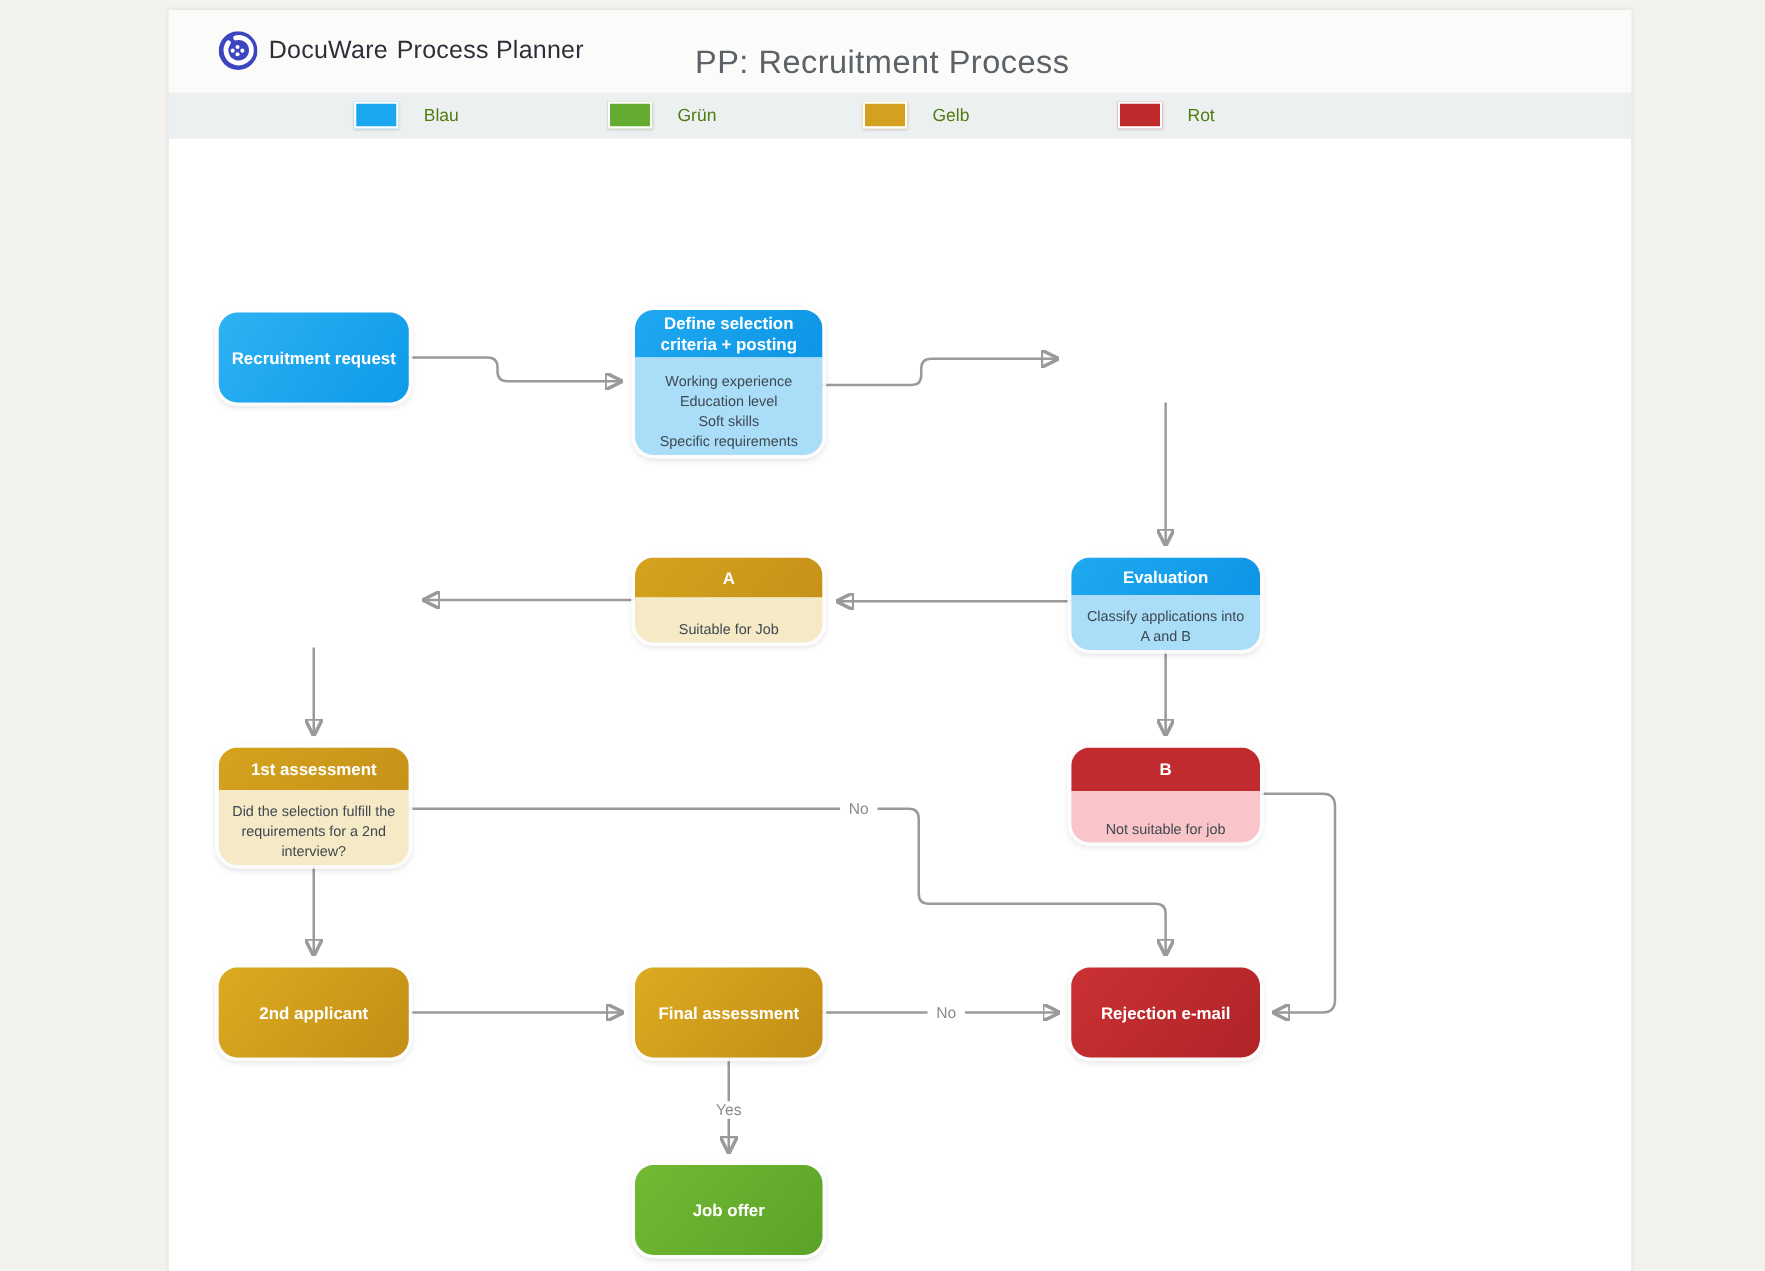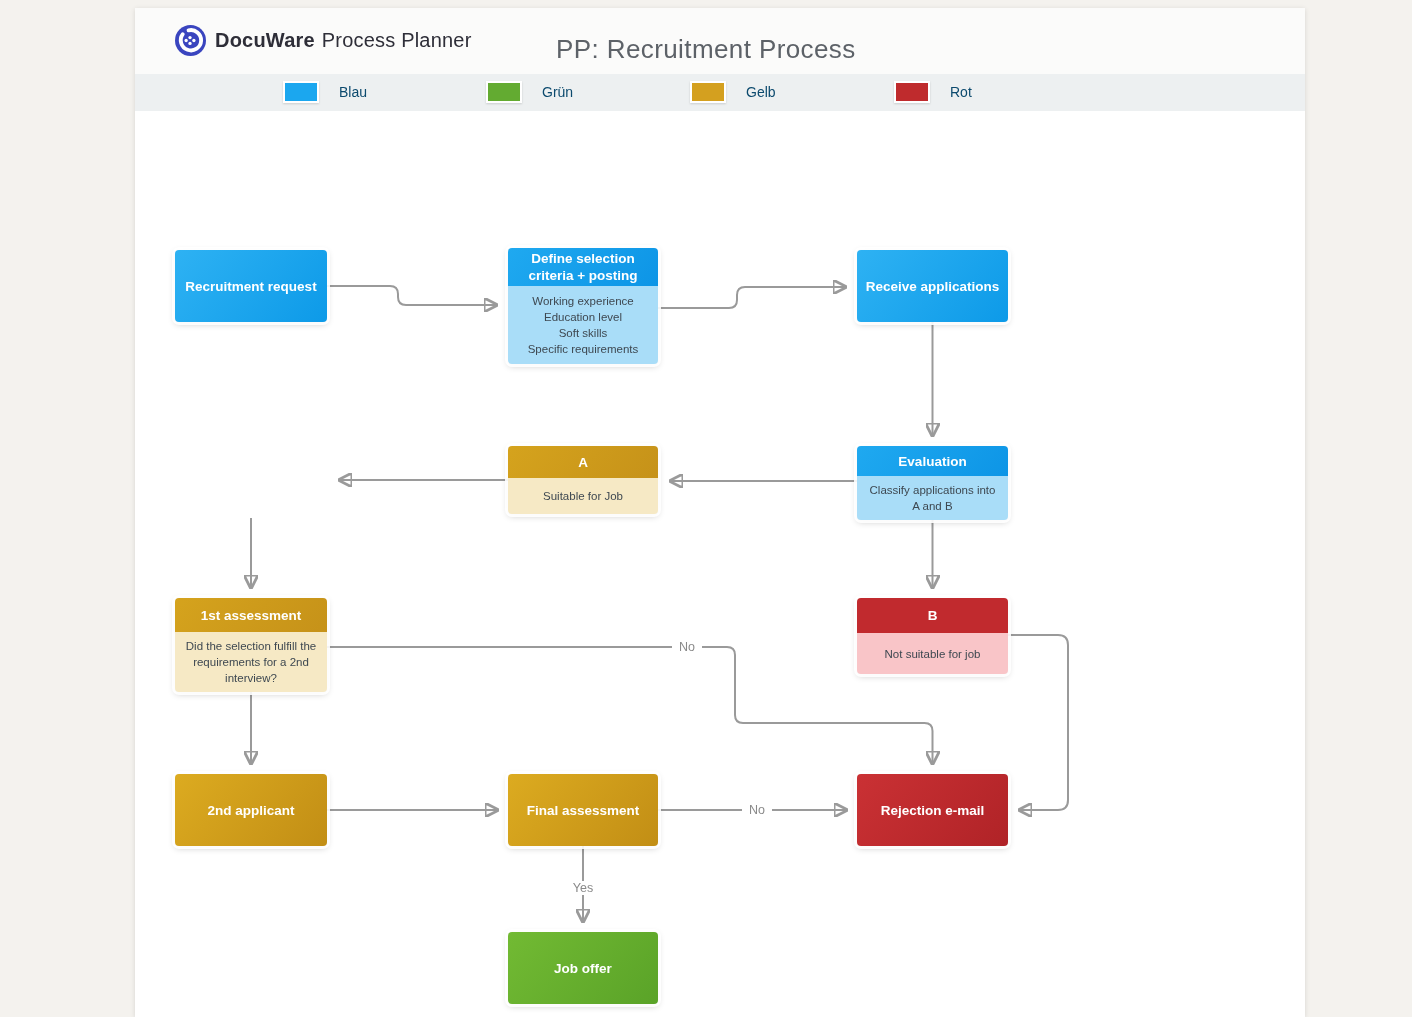--- a/index.html
+++ b/index.html
@@ -16,66 +16,66 @@
     box-shadow:0 1px 5px rgba(0,0,0,.12);
   }
   
   #app-header {
     position:absolute; left:0; top:0; width:100%; height:66px;
     background:#fbfbfa;
   }
   .brand { position:absolute; left:40px; top:17px; display:flex; align-items:center; }
   .brand svg { width:31px; height:31px; }
   .brand-text { margin-left:9px; font-size:20px; color:#2e2e38; letter-spacing:.2px; }
-  .brand-text b { font-weight:bold;text-align:right; }
+  .brand-text b { font-weight:normal;text-align:right; }
   .brand-text span.light { font-weight:normal; margin-left:7px; }
   .doc-title {
     position:absolute; left:421px; top:26px;
     font-size:26px; color:#5d6268; letter-spacing:.4px;
   }
   
   #legend {
     position:absolute; left:0; top:66px; width:100%; height:37px;
     background:#edf0f1;
   }
   .legend-item { position:absolute; top:7px; display:flex; align-items:center; }
   .legend-swatch {
     width:36px; height:22px; border:2px solid #fff; box-shadow:0 1px 2px rgba(0,0,0,.15);
   }
-  .legend-label { margin-left:20px; font-size:14px; color:#0c4a6e; }
+  .legend-label { margin-left:20px; font-size:14px; color:#4d7c0f; }
   
   .note {
     position:absolute; left:37px; top:120px; width:335px; height:80px;
     background:#fdfdfc; border:2px solid #6abf3f; border-radius:6px;
     padding:9px 12px; font-size:12.5px; line-height:17px; color:#8b8b8b;
     box-shadow:0 1px 3px rgba(0,0,0,.08);
   }
   
   #edges { position:absolute; left:0; top:0; width:1170px; height:1009px; z-index:1; }
   #edges path { stroke:#9a9a9a; stroke-width:2; fill:none; }
   .edge-label {
     position:absolute; z-index:3; transform:translate(-50%,-50%);
     background:#ffffff; padding:0 7px; font-size:12.5px; color:#8a8a8a;
   }
   
   .node {
-    position:absolute; z-index:2; border-radius:4px; overflow:hidden;
+    position:absolute; z-index:2; border-radius:15px; overflow:hidden;
     box-shadow:0 0 0 3px rgba(255,255,255,.9), 0 2px 7px rgba(0,0,0,.22);
     display:flex; flex-direction:column;
   }
   .node-label {
     flex:1; display:flex; align-items:center; justify-content:center; text-align:center;
     color:#fff; font-weight:bold; font-size:13.5px; line-height:17px; padding:2px 8px;
   }
   .node-head {
     display:flex; align-items:center; justify-content:center; text-align:center;
     color:#fff; font-weight:bold; font-size:13.5px; line-height:17px; padding:2px 6px;
   }
   .node-body {
-    flex:1; display:flex; flex-direction:column; align-items:center; justify-content:center;
+    flex:1; display:flex; flex-direction:column; align-items:center; justify-content:flex-end;
     text-align:center; font-size:11.5px; line-height:16px; color:#3e4851; padding:2px 4px;
   }
   .fill-blue   { background:linear-gradient(130deg,#2eb2f3,#0d9ae8); }
   .head-blue   { background:linear-gradient(130deg,#1fa9f0,#0d95e6); }
   .fill-yellow { background:linear-gradient(130deg,#dcab20,#c28e15); }
   .head-yellow { background:linear-gradient(130deg,#d5a31d,#c69219); }
   .fill-red    { background:linear-gradient(130deg,#ca3134,#b02327); }
   .head-red    { background:#c12a2e; }
   .fill-green  { background:linear-gradient(130deg,#72ba33,#5aa328); }
   .body-lightblue { background:#a9ddf8; }
@@ -156,23 +156,20 @@
   <div class="node" style="left:373px; top:240px; width:150px; height:116px">
     <div class="node-head head-blue" style="min-height:38px">Define selection criteria + posting</div>
     <div class="node-body body-lightblue">
         <div>Working experience</div>
         <div>Education level</div>
         <div>Soft skills</div>
         <div>Specific requirements</div>
       </div>
   </div>
 
-  <div class="node fill-blue" style="left:722px; top:242px; width:151px; height:72px">
-    <div class="node-label">Receive applications</div>
-  </div>
 
   <div class="node" style="left:722px; top:438px; width:151px; height:74px">
     <div class="node-head head-blue" style="min-height:30px">Evaluation</div>
     <div class="node-body body-lightblue">
         <div>Classify applications into</div>
         <div>A and B</div>
       </div>
   </div>
 
   <div class="node" style="left:373px; top:438px; width:150px; height:68px">

